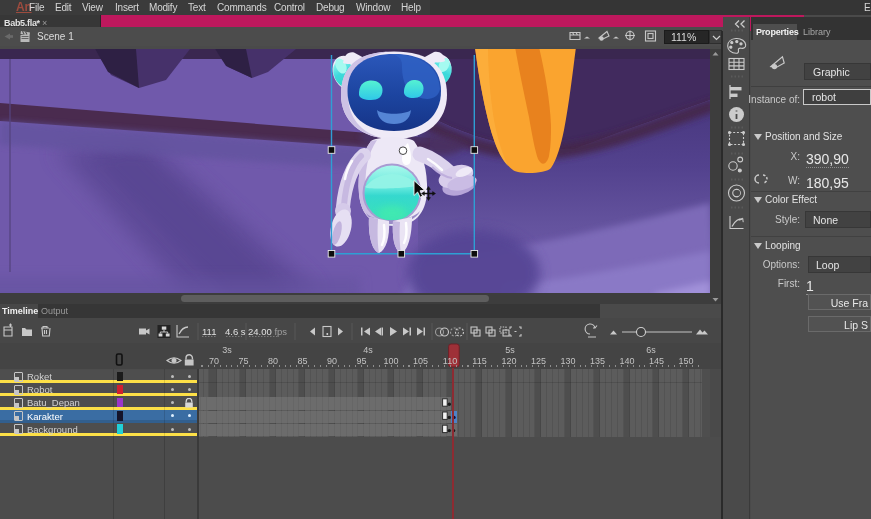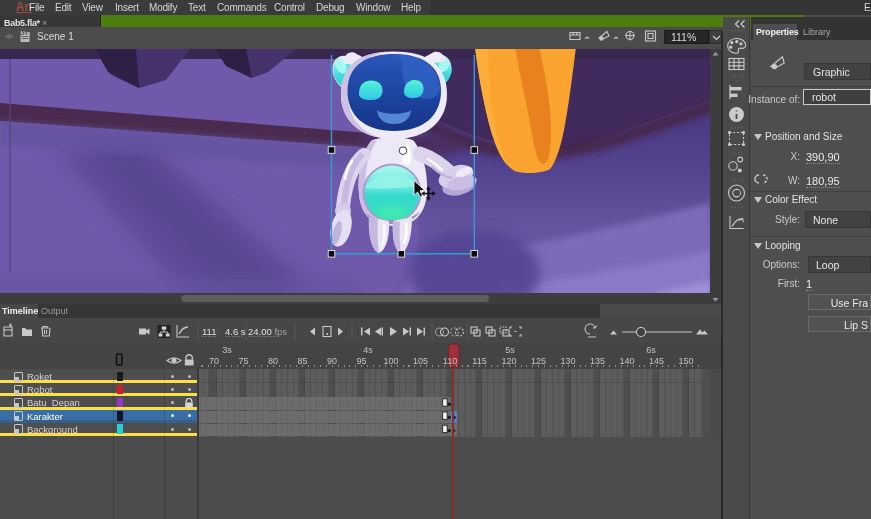--- a/index.html
+++ b/index.html
@@ -3,21 +3,21 @@
 <meta charset="utf-8">
 <style>
   html,body{margin:0;padding:0;}
   body{width:871px;height:519px;overflow:hidden;background:#4a4a4a;
        font-family:"Liberation Sans",sans-serif;-webkit-font-smoothing:antialiased;}
   .abs{position:absolute;}
   #root{position:relative;width:871px;height:519px;}
   
   #menubar{left:0;top:0;width:871px;height:15px;background:#3b3b3b;}
   #menubar span{position:absolute;top:1.5px;font-size:10px;letter-spacing:-0.2px;color:#d6d6d6;}
-  #tabbar{left:0;top:15px;width:804px;height:16px;background:#4d7c0f;}
+  #tabbar{left:0;top:15px;width:804px;height:16px;background:#be185d;}
   #doctab{left:0;top:0;width:100px;height:16px;background:#373737;border-right:1px solid #262626;}
   #doctab b{position:absolute;left:4px;top:2.5px;font-size:9px;color:#e2e2e2;font-weight:bold;letter-spacing:-0.3px;}
   #doctab i{position:absolute;left:42px;top:2.5px;font-size:9px;color:#9a9a9a;font-style:normal;}
   #scenebar{left:0;top:27px;width:723px;height:19px;background:#4c4c4c;}
   
   #stage{left:0;top:49px;width:710px;height:244px;overflow:hidden;background:#7059AB;}
   #hscroll{left:0;top:293px;width:710px;height:11px;background:#3d3d3d;}
   #hthumb{left:181px;top:2px;width:308px;height:7px;background:#5e5e5e;border-radius:4px;}
   #vscroll{left:710px;top:49px;width:11px;height:255px;background:#3d3d3d;}
   
@@ -49,21 +49,21 @@
   
   .epat{background-color:#5c5c5c;background-image:
     repeating-linear-gradient(90deg, rgba(0,0,0,0.15) 0px, rgba(0,0,0,0.15) 5.9px, transparent 5.9px, transparent 29.5px),
     repeating-linear-gradient(90deg, transparent 0px, transparent 4.9px, rgba(0,0,0,0.10) 4.9px, rgba(0,0,0,0.10) 5.9px);
     background-position:12px 0px, 12px 0px;}
   .fpat{background-color:#6c6c6c;background-image:
     repeating-linear-gradient(90deg, transparent 0px, transparent 4.9px, rgba(0,0,0,0.06) 4.9px, rgba(0,0,0,0.06) 5.9px);
     background-position:12px 0px;}
   
   .csec{width:0;height:0;border-left:4.5px solid transparent;border-right:4.5px solid transparent;border-top:6px solid #c9c9c9;margin-top:2px;}
-  .val{position:absolute;font-size:11px;color:#e8e8e8;border-bottom:1px dotted #8d8d8d;padding-bottom:0px;}
+  .val{position:absolute;font-size:14px;color:#e8e8e8;border-bottom:1px dotted #8d8d8d;padding-bottom:0px;}
   .btn{position:absolute;background:#525252;border:1px solid #6a6a6a;box-sizing:border-box;font-size:10.5px;color:#e8e8e8;}
 </style>
 </head>
 <body>
 <div id="root">
 
   <div class="abs" id="menubar">
       <div style="position:absolute;left:430px;top:0;width:441px;height:15px;background:#353535;"></div>
     <span style="left:16px;top:0px;color:#9d4b3e;font-weight:bold;font-size:12px;text-decoration:underline;">An</span>
     <span style="left:29px;">File</span>

